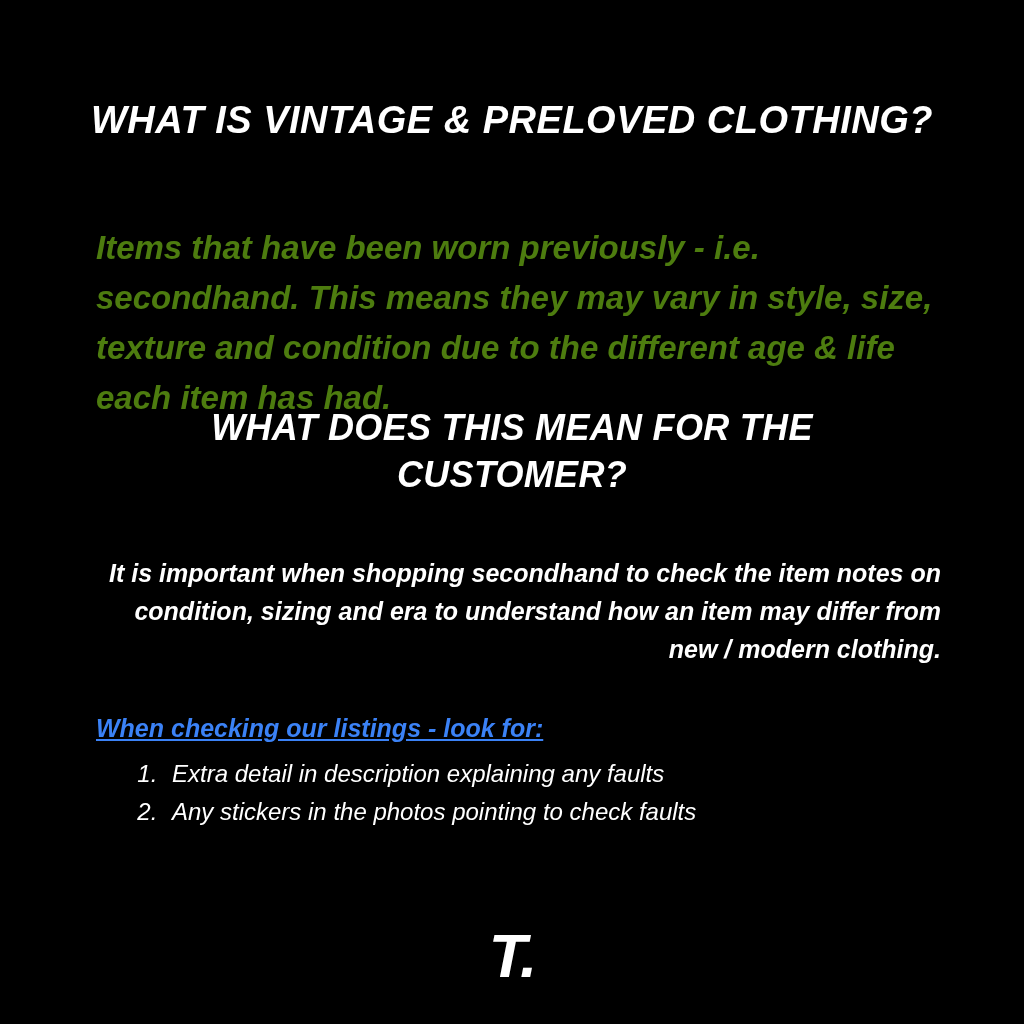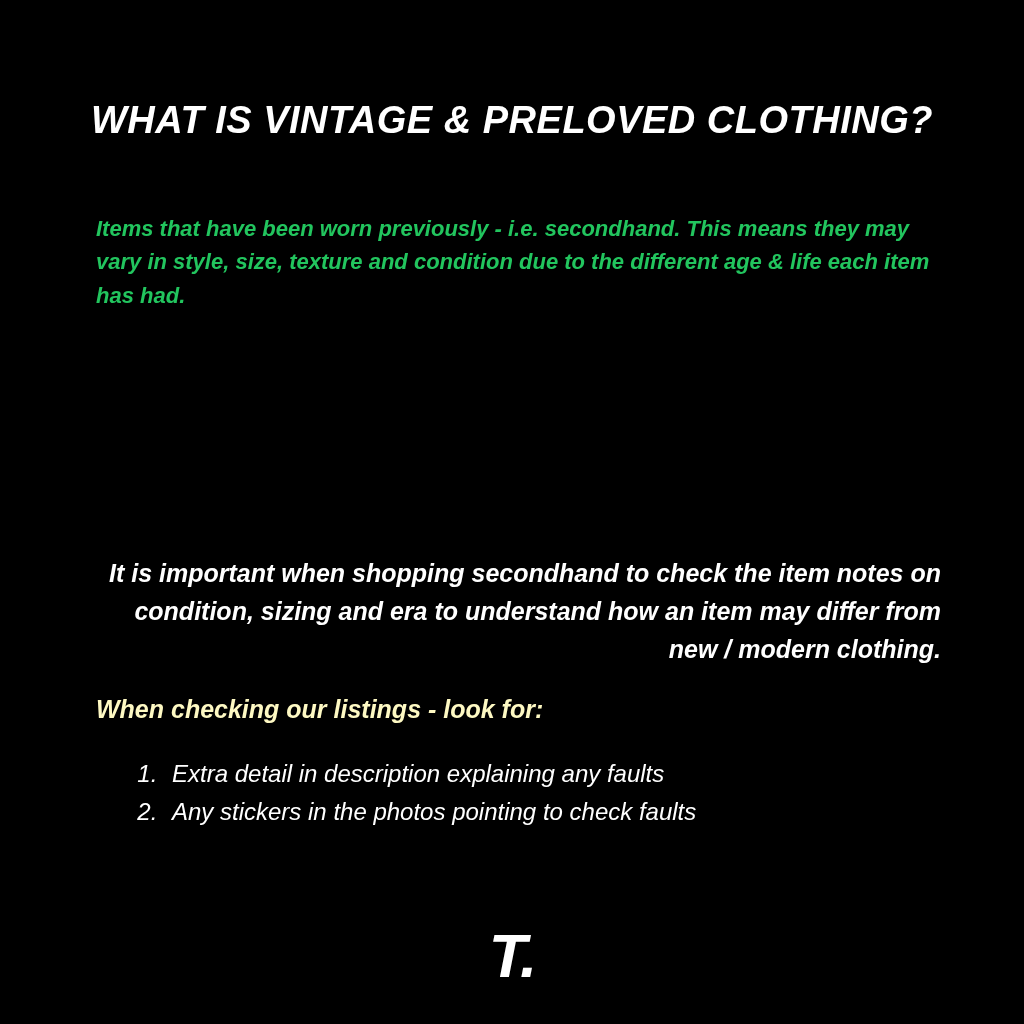--- a/index.html
+++ b/index.html
@@ -32,25 +32,25 @@
     font-style: italic;
     letter-spacing: 0.5px;
     color: #ffffff;
     text-transform: uppercase;
   }
   .para-1 {
     position: absolute;
     top: 190px;
     left: 96px;
     width: 840px;
-    font-size: 22px;
+    font-size: 33px;
     font-weight: bold;
     font-style: italic;
     line-height: 1.52;
-    color: #22c55e;
+    color: #4d7c0f;
   }
   .heading-2 {
     position: absolute;
     top: 374px;
     left: 112px;
     width: 800px;
     text-align: center;
     font-size: 36px;
     font-weight: 800;
     font-style: italic;
@@ -66,28 +66,29 @@
     width: 845px;
     font-size: 25px;
     font-weight: bold;
     font-style: italic;
     line-height: 1.52;
     color: #ffffff;
     text-align: right;
   }
   .para-3 {
     position: absolute;
-    top: 665px;
+    top: 684px;
     left: 96px;
     width: 845px;
     font-size: 25px;
     font-weight: bold;
     font-style: italic;
     line-height: 1.52;
-    color: #fef9c3;
+    color: #3b82f6;
+    text-decoration: underline;
   }
   .checklist {
     position: absolute;
     top: 755px;
     left: 122px;
     width: 820px;
     margin: 0;
     padding: 0 0 0 42px;
     list-style: decimal;
     font-size: 24px;
@@ -115,20 +116,21 @@
 </style>
 </head>
 <body>
 
 <div class="page">
 
   <h1 class="heading-1">WHAT IS VINTAGE &amp; PRELOVED CLOTHING?</h1>
 
   <p class="para-1">Items that have been worn previously - i.e. secondhand. This means they may vary in style, size, texture and condition due to the different age &amp; life each item has had.</p>
 
+  <h2 class="heading-2">WHAT DOES THIS MEAN FOR THE CUSTOMER?</h2>
 
   <p class="para-2">It is important when shopping secondhand to check the item notes on condition, sizing and era to understand how an item may differ from new / modern clothing.</p>
 
   <p class="para-3">When checking our listings - look for:</p>
 
   <ol class="checklist">
     <li>Extra detail in description explaining any faults</li>
     <li>Any stickers in the photos pointing to check faults</li>
   </ol>
 

